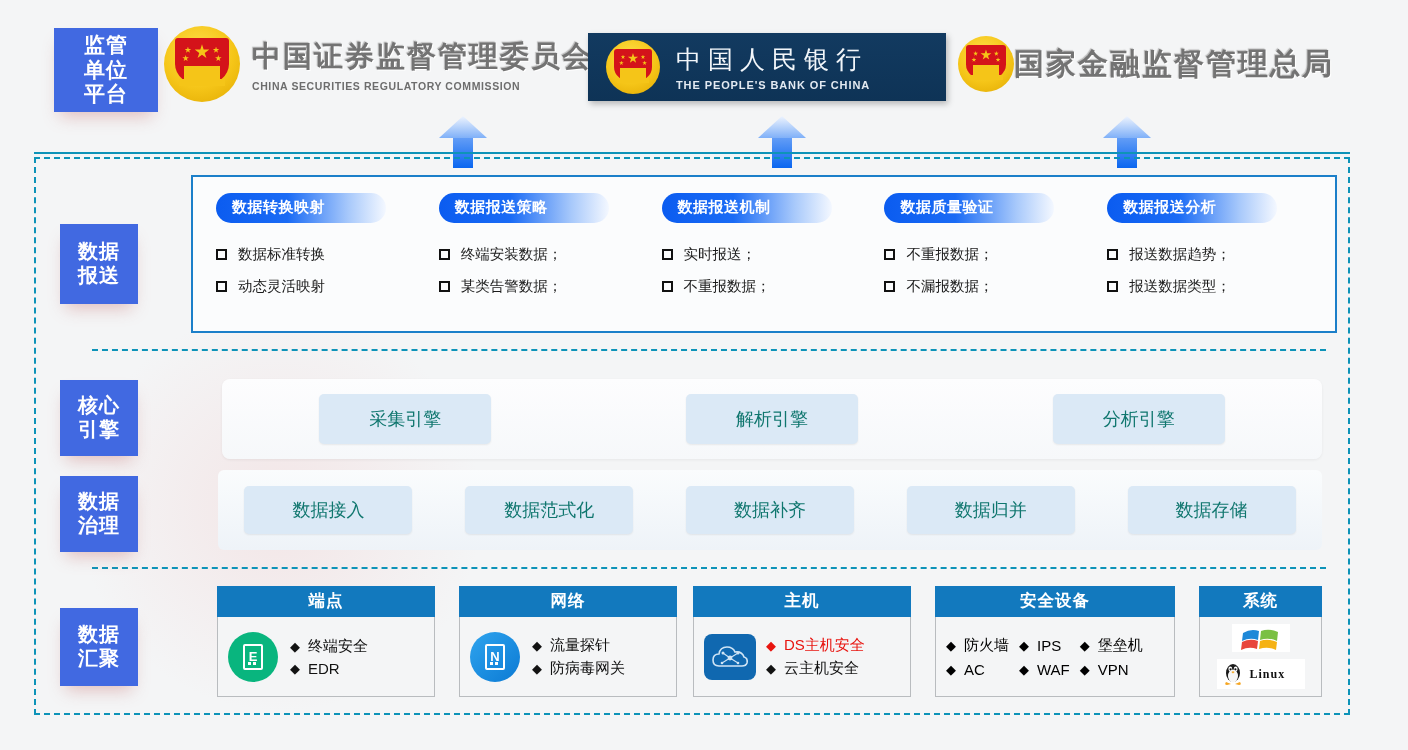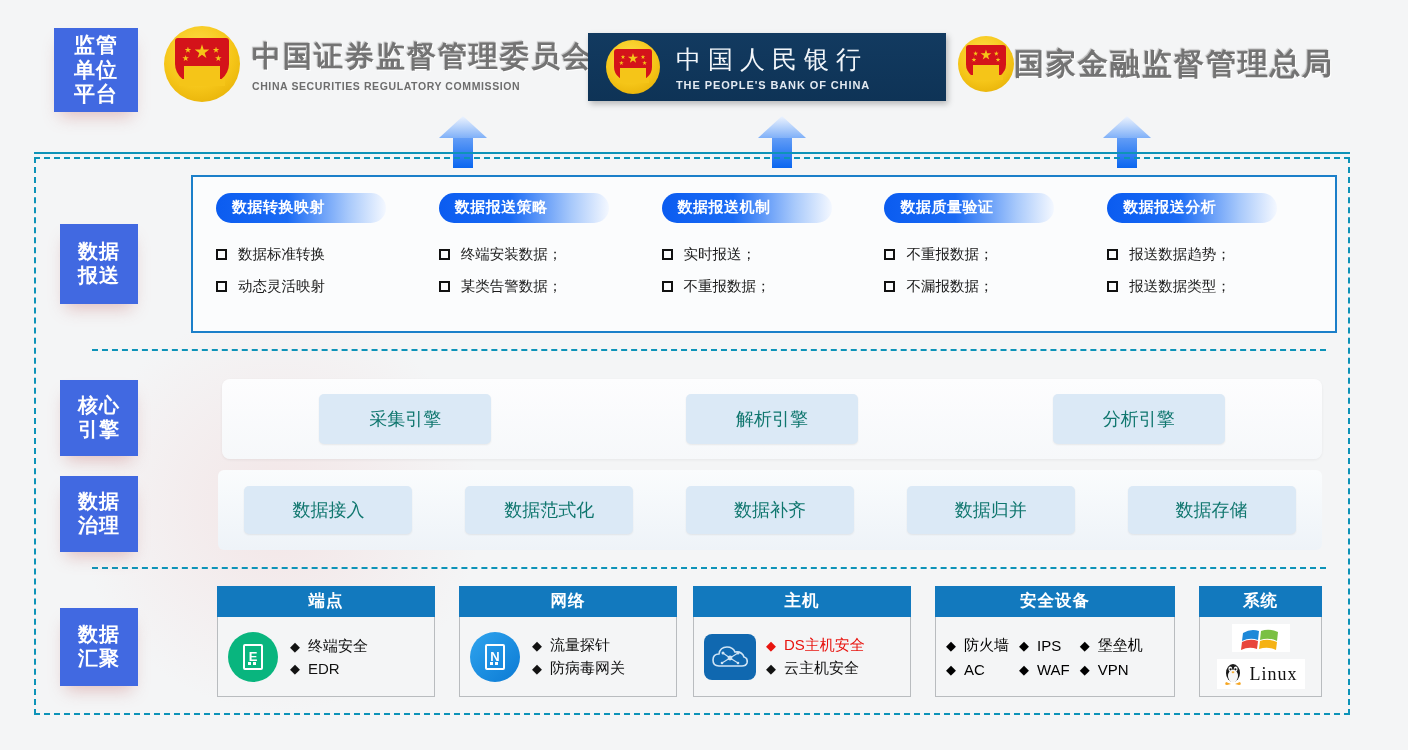--- a/index.html
+++ b/index.html
@@ -18,21 +18,21 @@
     color: #fff;
     font-weight: bold;
     display: flex; flex-direction: column;
     align-items: center; justify-content: center;
     line-height: 1.18;
     letter-spacing: 1px;
     box-shadow: 0 10px 16px -6px rgba(200,120,120,.45);
   }
 
   
-  #hdr-label { left: 54px; top: 28px; width: 84px; height: 84px; font-size: 21px; }
+  #hdr-label { left: 54px; top: 28px; width: 104px; height: 84px; font-size: 21px; }
 
   .logo-block { position: absolute; display: flex; align-items: center; }
 
   .emblem { position: relative; border-radius: 50%; flex: none; }
   .emblem .disc {
     position: absolute; inset: 0; border-radius: 50%;
     background: radial-gradient(circle at 45% 35%, #ffe14d 0%, #f5c518 55%, #e0a800 100%);
   }
   .emblem .shield {
     position: absolute; left: 14%; top: 16%; width: 72%; height: 62%;
@@ -207,21 +207,21 @@
   .ico-cloud {
     width: 52px; height: 46px; border-radius: 8px; flex: none;
     background: #1068b0; margin-right: 10px;
     display: flex; align-items: center; justify-content: center;
   }
   .secdev-grid { display: grid; grid-template-columns: auto auto auto; gap: 2px 10px; font-size: 15px; }
   .secdev-grid .brow { margin: 2px 0; }
   .sys-logos { display: flex; flex-direction: column; gap: 7px; align-items: center; width: 100%; }
   .winlogo { width: 58px; height: 28px; background: #fff; position: relative; overflow: hidden; }
   .linlogo { width: 88px; height: 30px; background: #fff; display: flex; align-items: center; gap: 4px; padding-left: 3px; }
-  .linlogo .lx { font-family: "Liberation Serif", serif; font-weight: normal; font-size: 18px; color: #111; letter-spacing: 1px; }
+  .linlogo .lx { font-family: "Liberation Serif", serif; font-weight: bold; font-size: 12px; color: #111; letter-spacing: 1px; }
   
   #glow {
     position: absolute; left: 70px; top: 300px; width: 420px; height: 420px;
     background: radial-gradient(ellipse at center, rgba(240,190,190,.28) 0%, rgba(244,245,246,0) 68%);
     pointer-events: none;
   }
 </style>
 </head>
 <body>
 

